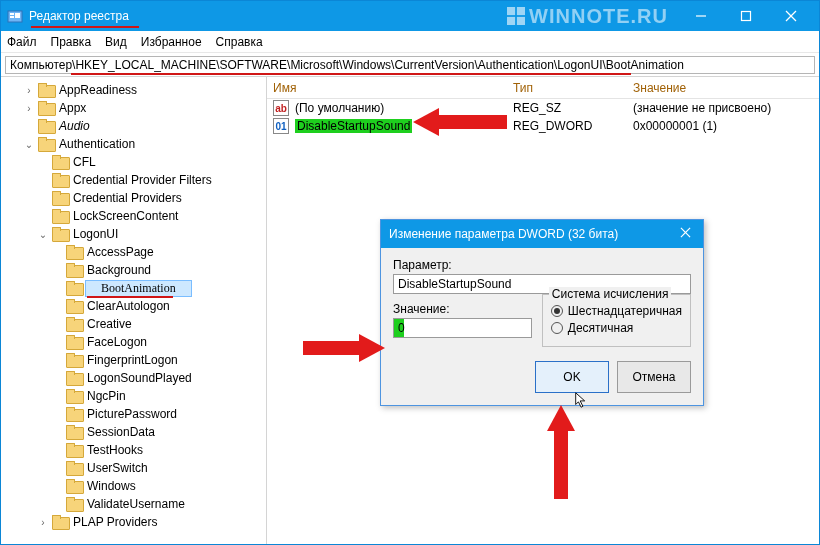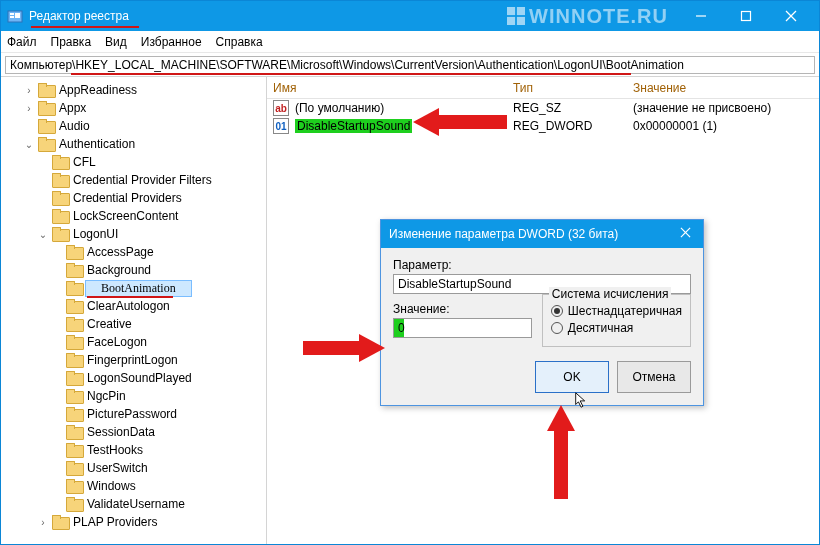--- a/index.html
+++ b/index.html
@@ -133,21 +133,21 @@
         <div class="node ind2" style="position: relative;">
           <span class="toggle">›</span>
           <span class="folder-icon"></span>
           <span class="label">AppReadiness</span>
         </div>
         <div class="node ind2" style="position: relative;">
           <span class="toggle">›</span>
           <span class="folder-icon"></span>
           <span class="label">Appx</span>
         </div>
-        <div class="node ind2" style="position: relative;">
+        <div class="node ind2" style="position: relative; font-style: italic;">
           <span class="toggle"></span>
           <span class="folder-icon"></span>
           <span class="label">Audio</span>
         </div>
         <div class="node ind2" style="position: relative;">
           <span class="toggle">⌄</span>
           <span class="folder-icon"></span>
           <span class="label">Authentication</span>
         </div>
         <div class="node ind3" style="position: relative;">

